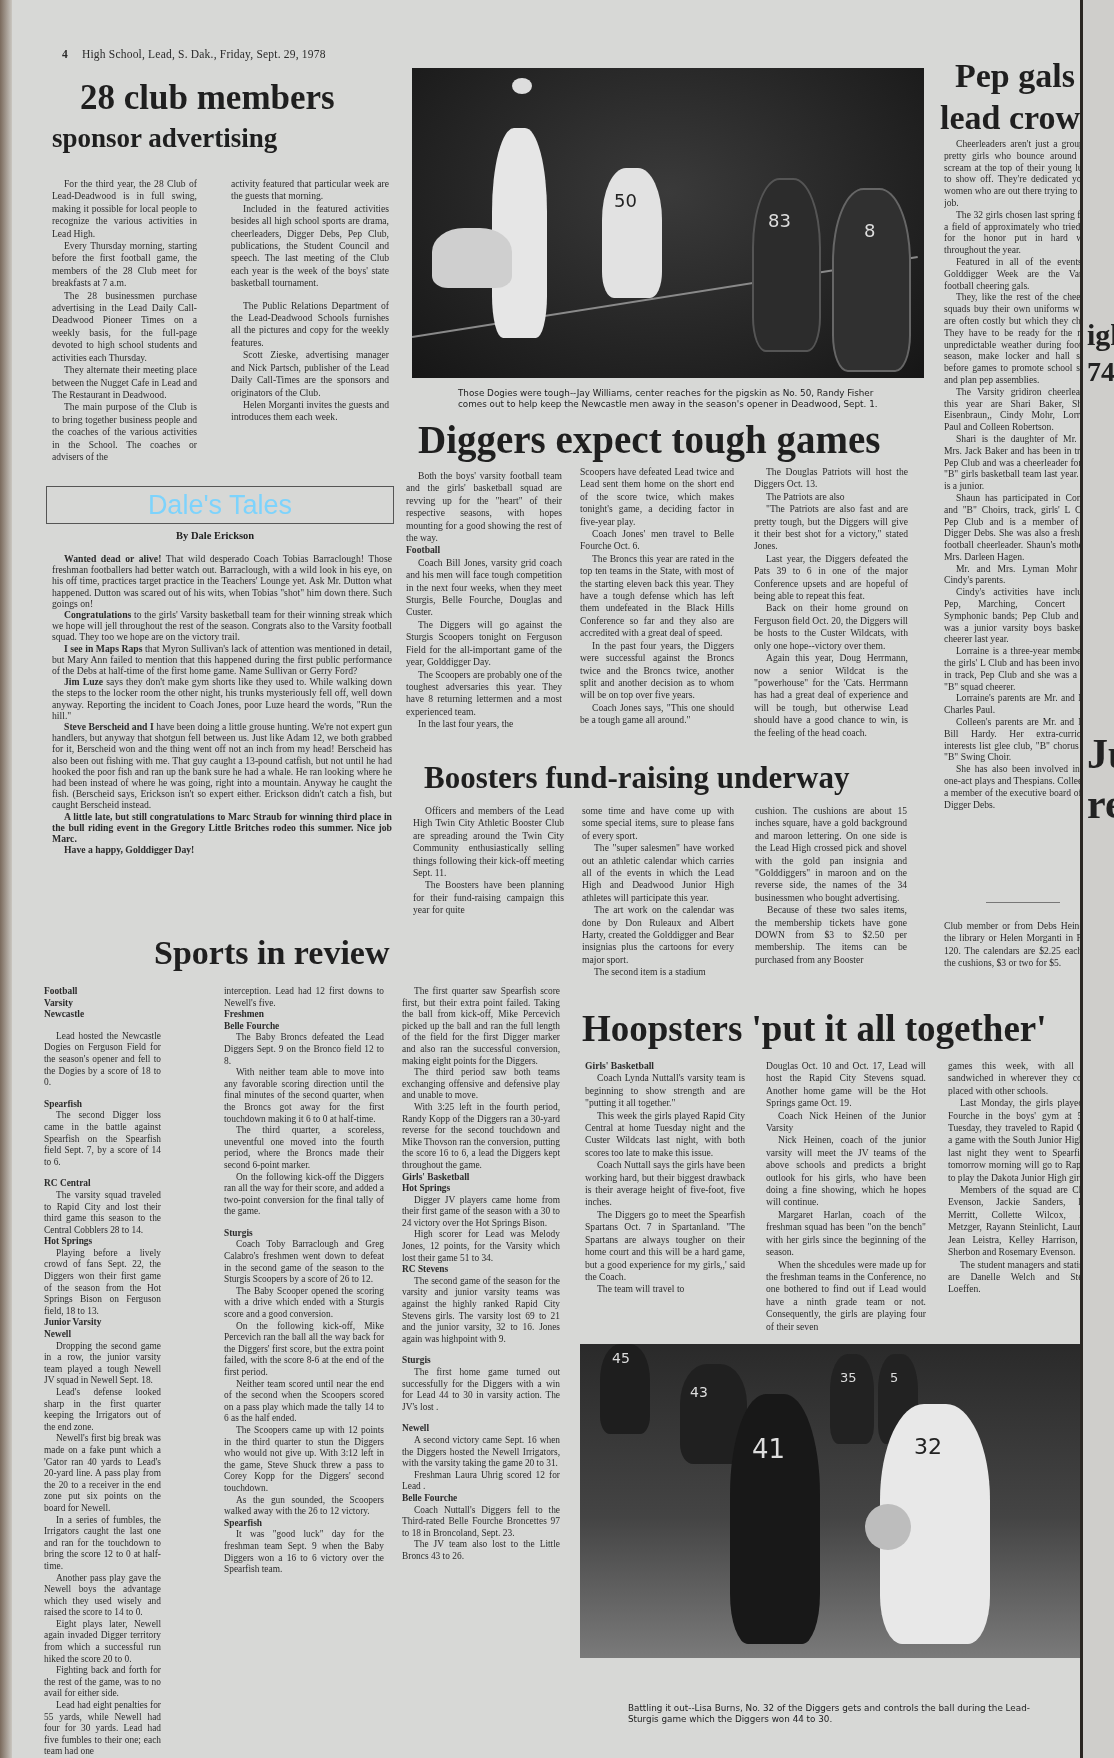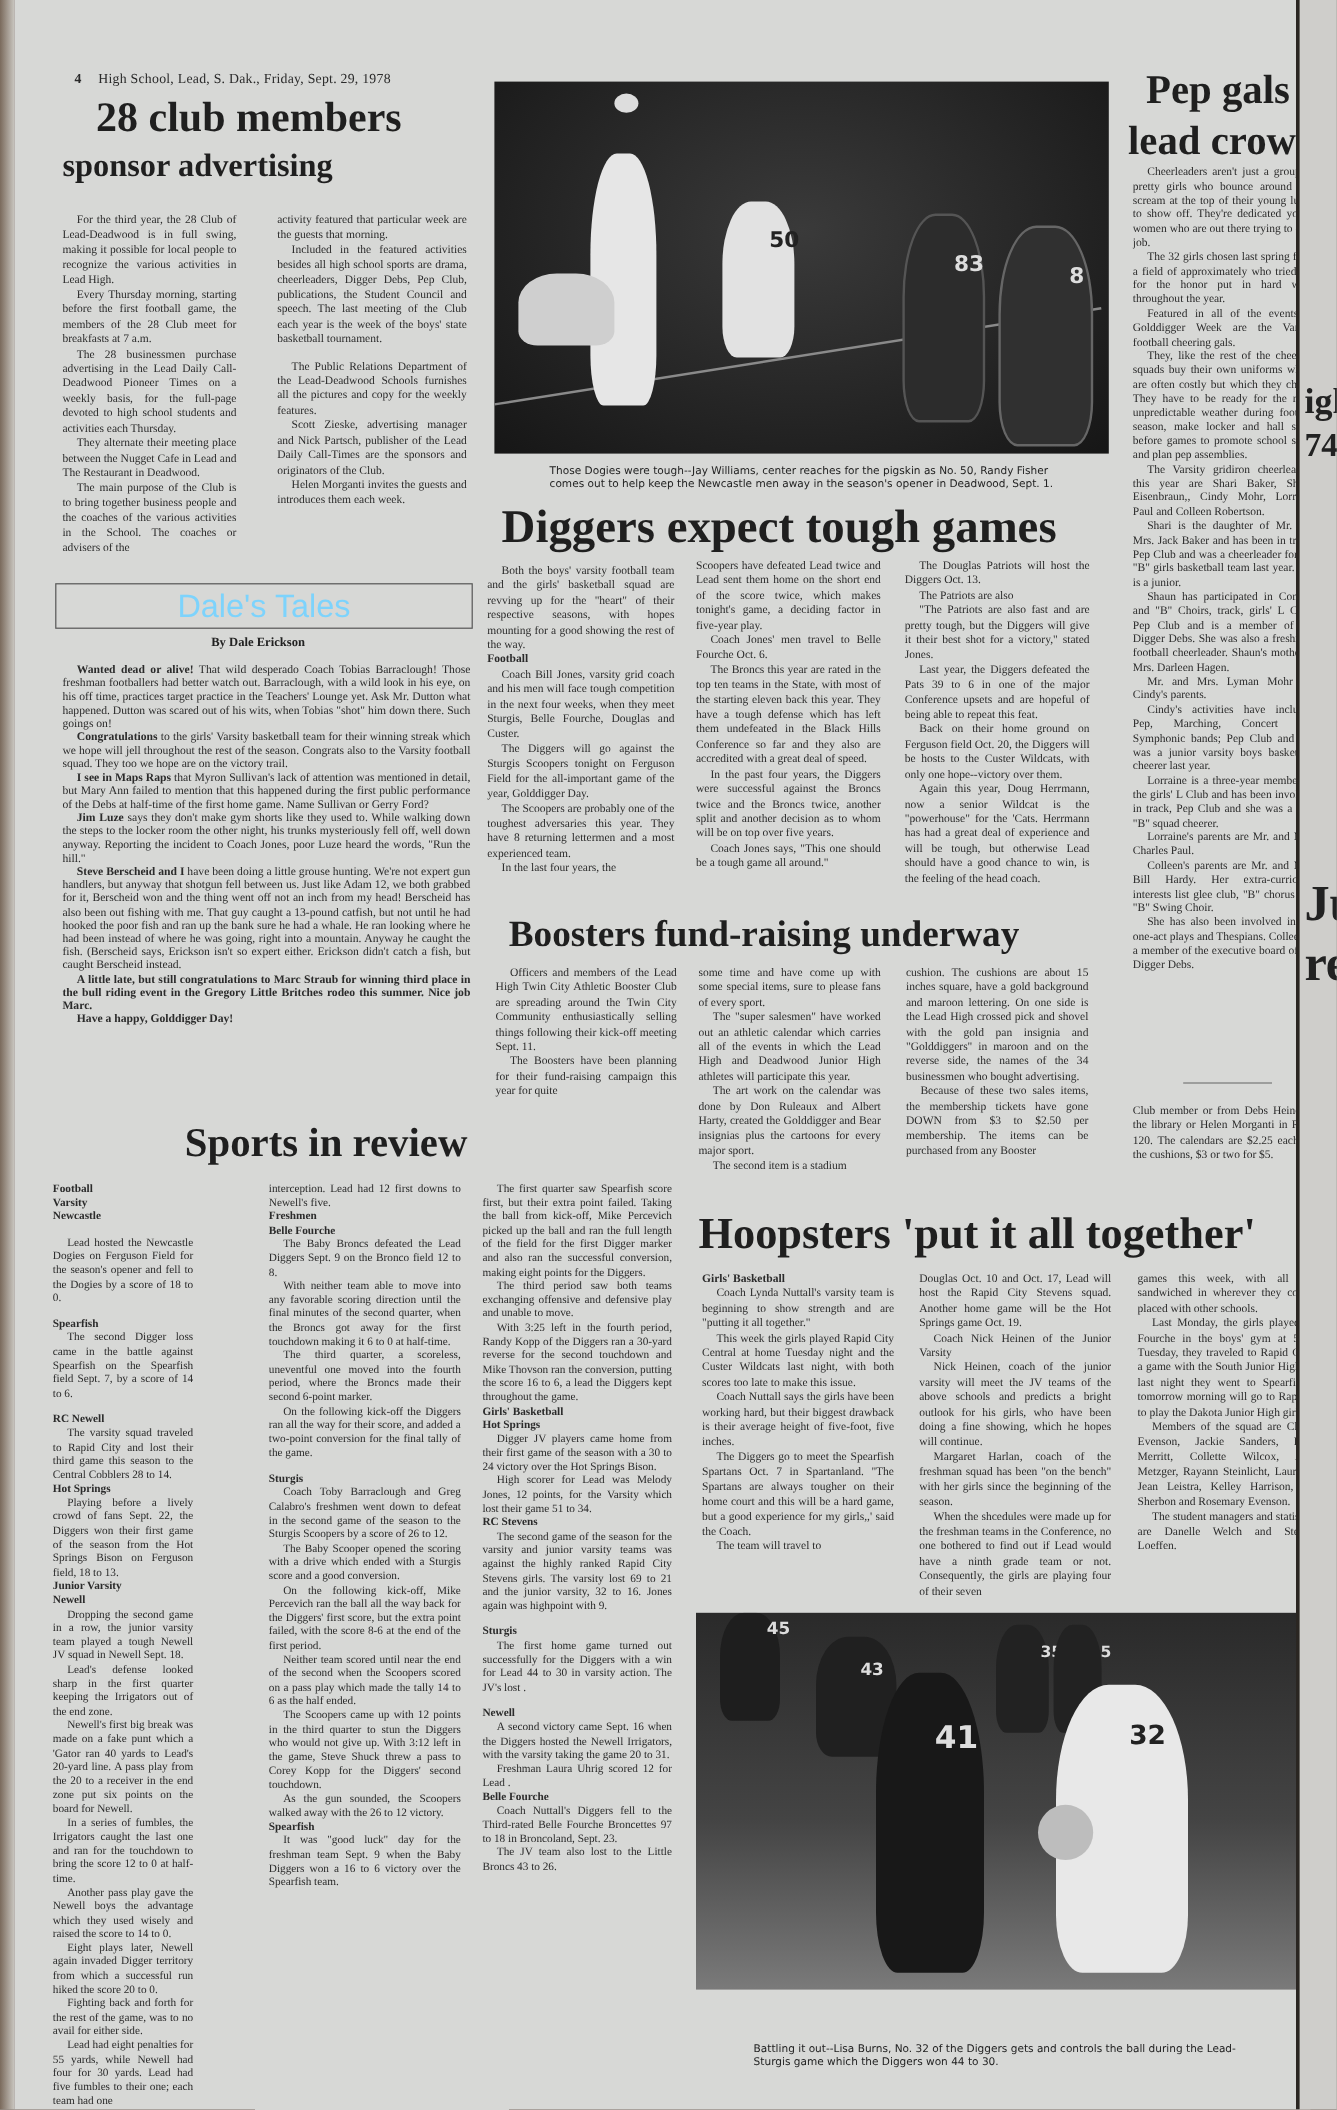--- a/index.html
+++ b/index.html
@@ -1,32 +1,32 @@
 <!DOCTYPE html>
 <html><head>
 <meta charset="utf-8">
 <style>
   html,body{margin:0;padding:0;}
   body{width:1114px;height:1758px;background:#6a5a4e;position:relative;overflow:hidden;font-family:"Liberation Serif",serif;}
   .page{position:absolute;left:12px;top:0;width:1080px;height:1758px;background:#d7d8d6;}
   .spine{position:absolute;left:0;top:0;width:12px;height:1758px;background:linear-gradient(90deg,#7a6a5c,#c9c6c0);}
   .nextpage{position:absolute;left:1080px;top:0;width:34px;height:1758px;background:#cfcecb;border-left:3px solid #2a2622;}
-  .folio{position:absolute;left:62px;top:60px;font-size:11.5px;color:#2a2a2a;letter-spacing:.2px;text-align:right;}
+  .folio{position:absolute;left:62px;top:48px;font-size:11.5px;color:#2a2a2a;letter-spacing:.2px;text-align:right;}
   .folio .num{font-weight:bold;margin-right:14px;}
   .hl{position:absolute;font-weight:bold;color:#1f1f1f;line-height:1.05;white-space:nowrap;}
   .col{position:absolute;font-size:9.6px;line-height:12.4px;color:#2b2b2b;text-align:justify;}
   .col p{margin:0;text-indent:12px;}
   .col .sub{font-weight:bold;text-indent:0;}
   .col .gap{height:10px;}
   .photo{position:absolute;background:#1e1e1e;overflow:hidden;}
   .cap{position:absolute;font-family:"DejaVu Sans",sans-serif;font-size:8.8px;line-height:11px;color:#222;}
   .box{position:absolute;border:1.5px solid #555;text-align:center;font-family:"Liberation Sans",sans-serif;font-size:27px;color:#7dd3fc;}
   .byline{position:absolute;font-size:10.5px;font-weight:bold;color:#222;}
   .player{position:absolute;border-radius:40% 40% 20% 20%;}
-  .num-label{position:absolute;font-family:"DejaVu Sans",sans-serif;font-weight:bold;color:#222;margin-left:27px;}
+  .num-label{position:absolute;font-family:"DejaVu Sans",sans-serif;font-weight:normal;color:#222;}
   .rule{position:absolute;height:1px;background:#777;}
 </style>
 </head>
 <body>
 
 <div class="spine"></div>
 <div class="page"></div>
 <div class="nextpage">
   <div style="position:absolute;left:4px;top:318px;font-size:30px;font-weight:bold;color:#222;font-family:'Liberation Serif',serif;">ight</div>
   <div style="position:absolute;left:4px;top:356px;font-size:28px;font-weight:bold;color:#222;font-family:'Liberation Serif',serif;">74</div>
@@ -156,21 +156,21 @@
 <div class="col" style="left:44px;top:986px;width:117px;font-size:9.4px;line-height:11.6px;">
   <p class="sub">Football</p>
   <p class="sub">Varsity</p>
   <p class="sub">Newcastle</p>
   <div class="gap"></div>
   <p>Lead hosted the Newcastle Dogies on Ferguson Field for the season's opener and fell to the Dogies by a score of 18 to 0.</p>
   <div class="gap"></div>
   <p class="sub">Spearfish</p>
   <p>The second Digger loss came in the battle against Spearfish on the Spearfish field Sept. 7, by a score of 14 to 6.</p>
   <div class="gap"></div>
-  <p class="sub">RC Newell</p>
+  <p class="sub">RC Central</p>
   <p>The varsity squad traveled to Rapid City and lost their third game this season to the Central Cobblers 28 to 14.</p>
   <p class="sub">Hot Springs</p>
   <p>Playing before a lively crowd of fans Sept. 22, the Diggers won their first game of the season from the Hot Springs Bison on Ferguson field, 18 to 13.</p>
   <p class="sub">Junior Varsity</p>
   <p class="sub">Newell</p>
   <p>Dropping the second game in a row, the junior varsity team played a tough Newell JV squad in Newell Sept. 18.</p>
   <p>Lead's defense looked sharp in the first quarter keeping the Irrigators out of the end zone.</p>
   <p>Newell's first big break was made on a fake punt which a 'Gator ran 40 yards to Lead's 20-yard line. A pass play from the 20 to a receiver in the end zone put six points on the board for Newell.</p>
   <p>In a series of fumbles, the Irrigators caught the last one and ran for the touchdown to bring the score 12 to 0 at half-time.</p>
   <p>Another pass play gave the Newell boys the advantage which they used wisely and raised the score to 14 to 0.</p>

